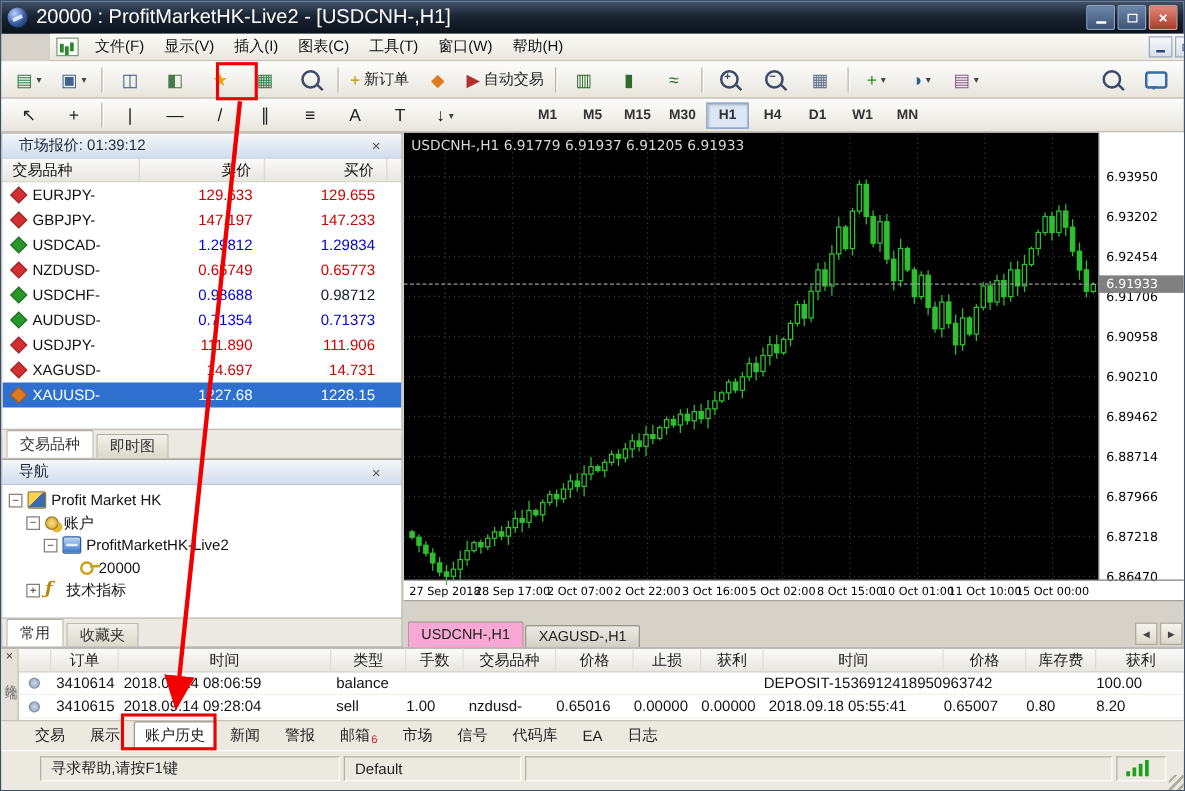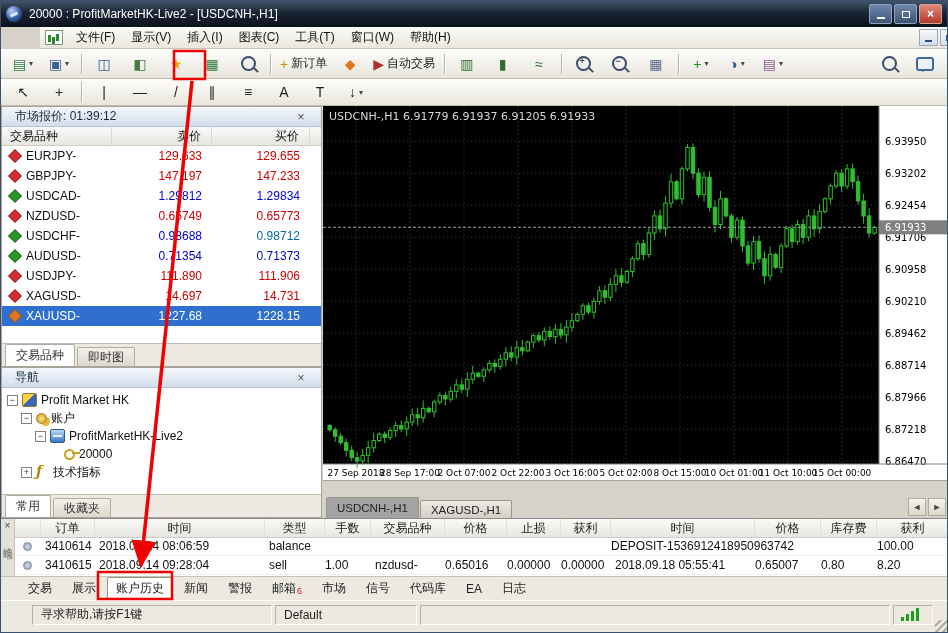--- a/index.html
+++ b/index.html
@@ -6,21 +6,21 @@
   .app{position:relative;width:948px;height:633px;margin:0 auto;background:#d6d2ca;
        font-family:"Liberation Sans","DejaVu Sans",sans-serif;font-size:12px;color:#111;
        overflow:hidden;border:1px solid #39506e;box-sizing:border-box;}
   
   .titlebar{position:absolute;left:0;top:0;width:100%;height:26px;box-sizing:border-box;
     background:linear-gradient(180deg,#42536a 0%,#1a2533 45%,#0a121c 100%);
     color:#fff;display:flex;align-items:center;padding:0 5px;}
   .logo{width:16px;height:16px;border-radius:50%;flex:0 0 16px;
     background:radial-gradient(circle at 35% 30%,#b9d2ff,#32599c 55%,#132c55);margin-right:7px;position:relative;}
   .logo::after{content:"";position:absolute;left:4px;top:7px;width:8px;height:3px;background:#d8e6ff;transform:rotate(-25deg);}
-  .title{flex:1;white-space:nowrap;overflow:hidden;font-size:12px;}
+  .title{flex:1;white-space:nowrap;overflow:hidden;font-size:16px;}
   .wbtns{display:flex;gap:2px;}
   .wbtn{width:21px;height:18px;border:1px solid #8ea3c0;border-radius:2px;
     background:linear-gradient(#6d87ab,#3c5577);display:flex;align-items:center;justify-content:center;color:#fff;}
   .wbtn.close{background:linear-gradient(#e08a7a,#b03a2a);border-color:#d8a090;font-weight:bold;}
   .i-min{width:8px;height:2px;background:#fff;display:block;margin-top:8px;}
   .i-rest{width:8px;height:7px;border:1px solid #fff;display:block;box-sizing:border-box;}
   
   .menubar{position:absolute;left:0;top:26px;width:100%;height:22px;box-sizing:border-box;
     background:linear-gradient(#fbfbf8,#e9e6dd);border-bottom:1px solid #c8c4b8;
     display:flex;align-items:center;padding:0 3px;margin-left:39px;}
@@ -99,21 +99,21 @@
     font-family:"DejaVu Serif",serif;font-style:italic;font-weight:bold;font-size:14px;}
   
   #chart-svg{position:absolute;left:322px;top:105px;background:#fff;}
   #chart-svg text{font-family:"DejaVu Sans",sans-serif;}
   .chart-strip{position:absolute;left:322px;top:479px;width:626px;height:38px;box-sizing:border-box;
     background:#d6d2ca;border-top:1px solid #a8a49a;display:flex;align-items:flex-end;padding:0 3px 0 3px;}
   #chart-tabs{display:flex;align-items:flex-end;flex:1;}
   .ctab{height:17px;padding:0 10px;font-size:11.5px;border:1px solid #9a968c;border-bottom:none;
     background:linear-gradient(#eceae4,#d2cec4);margin-right:1px;display:flex;align-items:center;
     border-radius:2px 2px 0 0;color:#222;}
-  .ctab.active{background:#a3a3a3;height:20px;}
+  .ctab.active{background:#f9a8d4;height:20px;}
   .strip-btn{width:16px;height:16px;font-size:9px;display:flex;align-items:center;justify-content:center;
     color:#444;border:1px solid #b0aca2;background:linear-gradient(#f6f4ee,#ddd8cc);margin:0 0 2px 2px;}
   
   .terminal{position:absolute;left:0;top:517px;width:948px;height:82px;background:#fff;border-top:1px solid #8a8a8a;box-sizing:border-box;}
   .term-vstrip{position:absolute;left:0;top:0;width:14px;height:100%;background:#e4e1d8;border-right:1px solid #c4c0b4;
     display:flex;flex-direction:column;align-items:center;padding-top:2px;box-sizing:border-box;}
   .term-vstrip .x{font-size:10px;color:#444;line-height:10px;}
   .vlabel{writing-mode:vertical-rl;font-size:10px;color:#777;margin-top:8px;letter-spacing:2px;}
   .term-head,.trow{display:grid;grid-template-columns:26px 54px 170px 60px 46px 74px 62px 54px 50px 144px 66px 56px 72px;}
   .term-head{position:absolute;left:14px;top:0;right:0;height:18px;background:linear-gradient(#fafaf8,#e8e6e0);
@@ -298,20 +298,31 @@
           <span class="g" style="color: rgb(34, 34, 34);">A</span>
         </div>
         <div class="tbtn">
           <span class="g" style="color: rgb(34, 34, 34);">T</span>
         </div>
         <div class="tbtn">
           <span class="g" style="color: rgb(34, 34, 34);">↓</span>
           <span class="caret">▾</span>
         </div>
       </div>
+    <div id="timeframes">
+        <div class="tf">M1</div>
+        <div class="tf">M5</div>
+        <div class="tf">M15</div>
+        <div class="tf">M30</div>
+        <div class="tf active">H1</div>
+        <div class="tf">H4</div>
+        <div class="tf">D1</div>
+        <div class="tf">W1</div>
+        <div class="tf">MN</div>
+      </div>
   </div>
 
   <div class="panel market-watch">
     <div class="phead">
       <span>市场报价: 01:39:12</span>
       <span class="x">×</span>
     </div>
     <div class="mw-colhead">
       <span>交易品种</span>
       <span class="num">卖价</span>
@@ -339,21 +350,21 @@
         <div class="mw-row">
           <span class="diamond down"></span>
           <span class="sym">NZDUSD-</span>
           <span class="p" style="color: rgb(204, 0, 0);">0.65749</span>
           <span class="p" style="color: rgb(204, 0, 0);">0.65773</span>
         </div>
         <div class="mw-row">
           <span class="diamond up"></span>
           <span class="sym">USDCHF-</span>
           <span class="p" style="color: rgb(0, 0, 204);">0.98688</span>
-          <span class="p" style="color: #0369a1;">0.98712</span>
+          <span class="p" style="color: #0f172a;">0.98712</span>
         </div>
         <div class="mw-row">
           <span class="diamond up"></span>
           <span class="sym">AUDUSD-</span>
           <span class="p" style="color: rgb(0, 0, 204);">0.71354</span>
           <span class="p" style="color: rgb(0, 0, 204);">0.71373</span>
         </div>
         <div class="mw-row">
           <span class="diamond down"></span>
           <span class="sym">USDJPY-</span>

